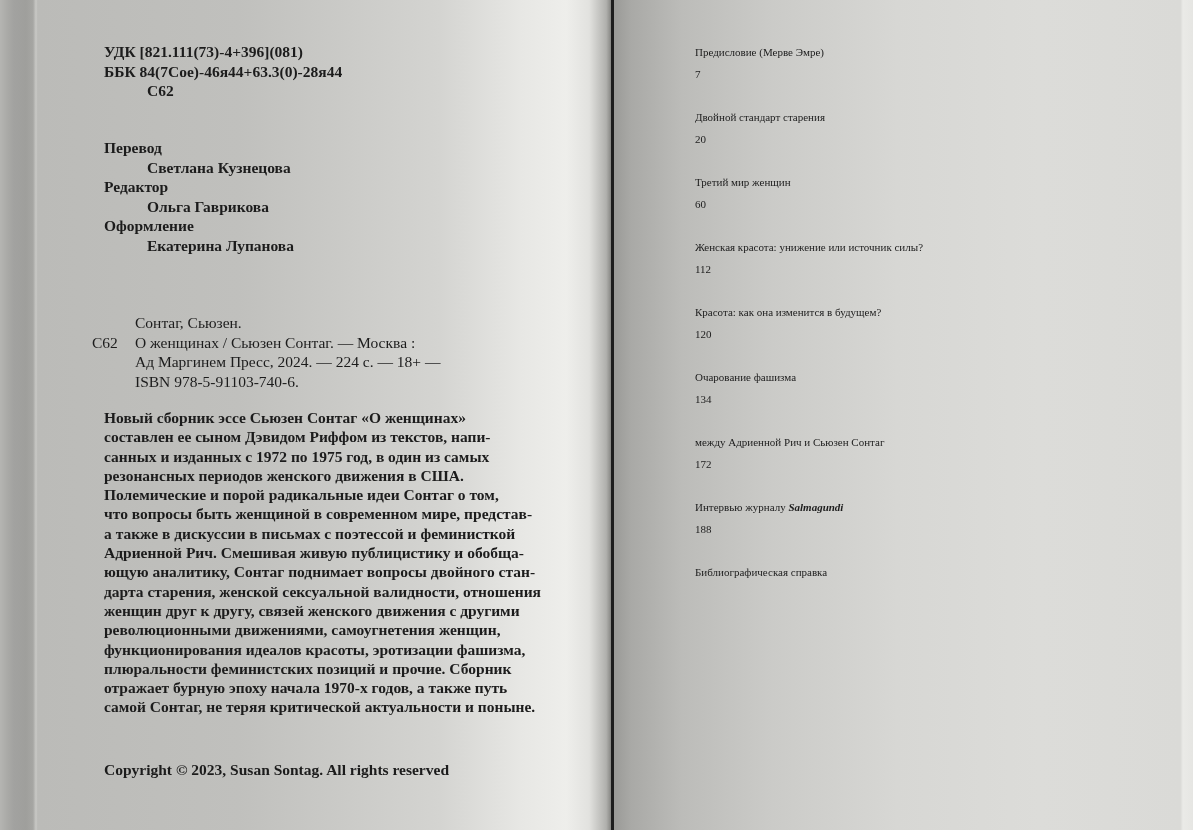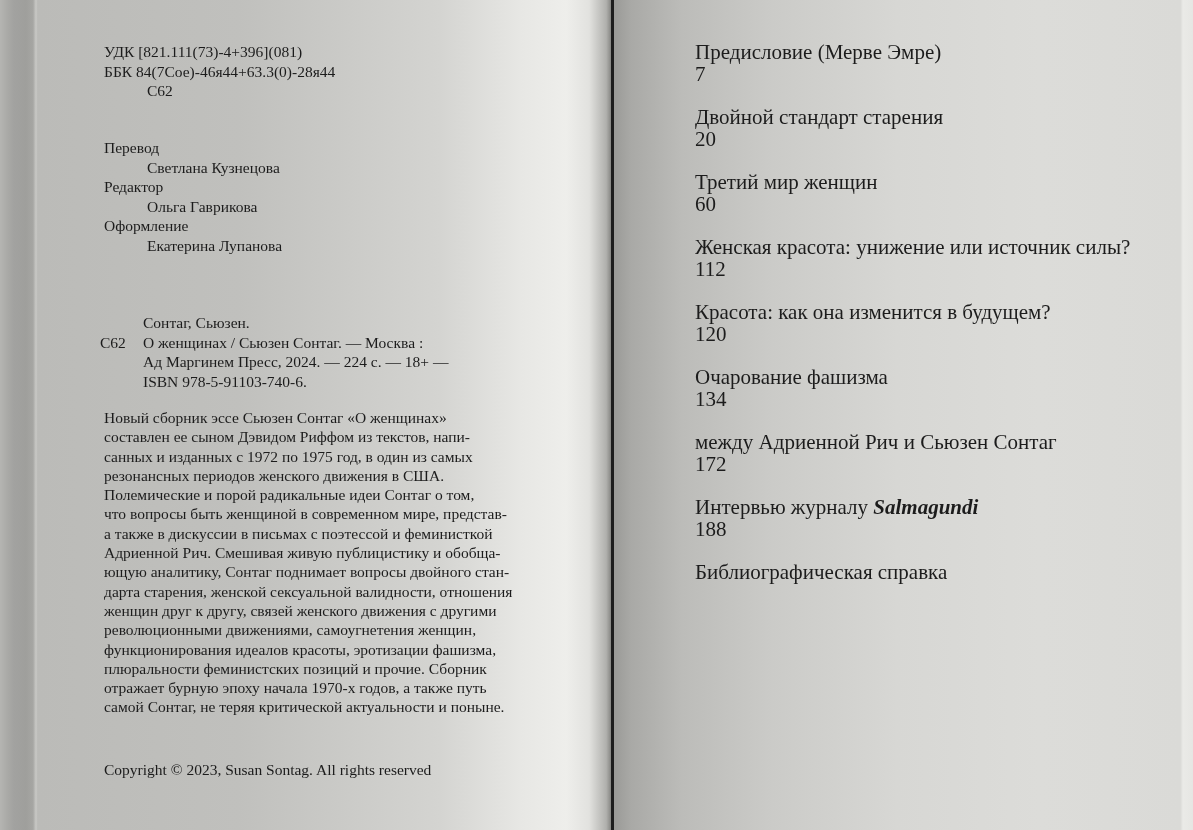--- a/index.html
+++ b/index.html
@@ -25,31 +25,31 @@
     .page-right {
       position: absolute; left: 614px; top: 0; width: 566px; height: 830px;
       background: linear-gradient(to right, #9a9a97 0%, #a9a9a6 3%, #bcbcb9 12%, #cbcbc8 28%, #d7d7d4 50%, #dcdcd9 75%, #dadad7 100%);
     }
     .page-stack-right {
       position: absolute; left: 1180px; top: 0; width: 13px; height: 830px;
       background: linear-gradient(to right, #d8d8d5 0px, #eaeae7 3px, #e6e6e3 13px);
     }
     .text { font-size: 15.5px; line-height: 19.5px; position: absolute; white-space: nowrap; }
     .indent { padding-left: 43px; }
-    .block { display: block; }
+    .block { display: block; font-weight: bold; }
     
     .imprint { left: 104px; top: 42px; }
     .credits { left: 104px; top: 138px; }
-    .catalog { left: 100px; top: 313px; }
+    .catalog { left: 92px; top: 313px; }
     .catalog .row { display: flex; }
     .catalog .code { width: 43px; }
     .annotation { left: 104px; top: 408px; font-size: 15.5px; line-height: 19.3px; }
     .copyright { left: 104px; top: 760px; }
     
-    .toc { left: 695px; top: 42px; font-size: 21px; line-height: 21.5px; }
+    .toc { left: 695px; top: 42px; font-size: 11px; line-height: 21.5px; }
     .toc-entry { margin-bottom: 22px; }
     .toc-entry .title { display: block; }
     .toc-entry .page { display: block; }
     em { font-style: italic; font-weight: bold; }
   </style>
 </head>
 <body>
 
 <div class="book">
   <div class="page-stack-left"></div>

